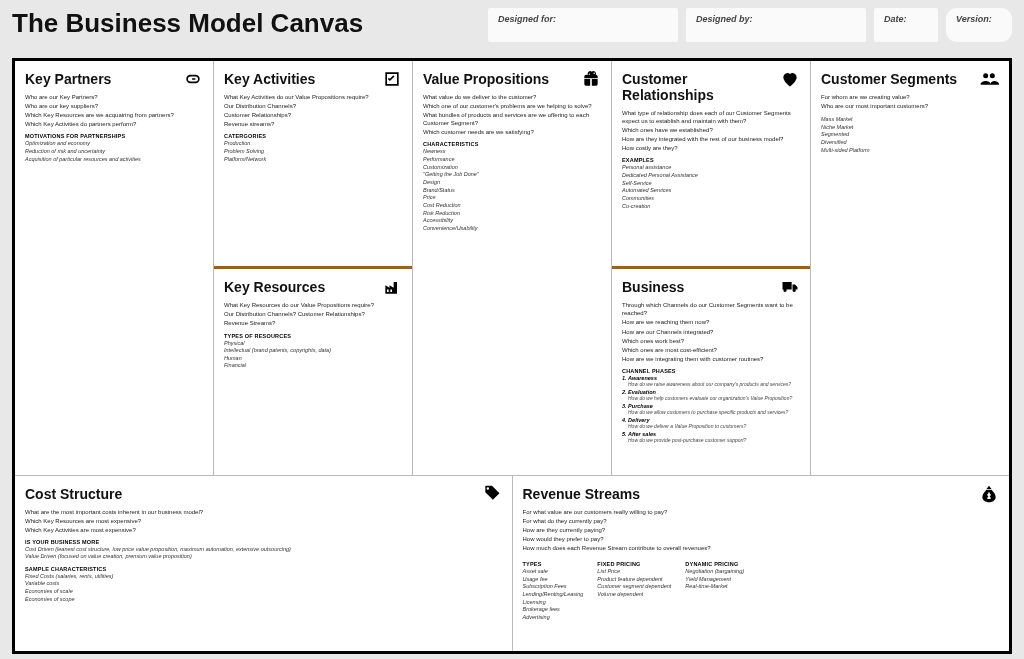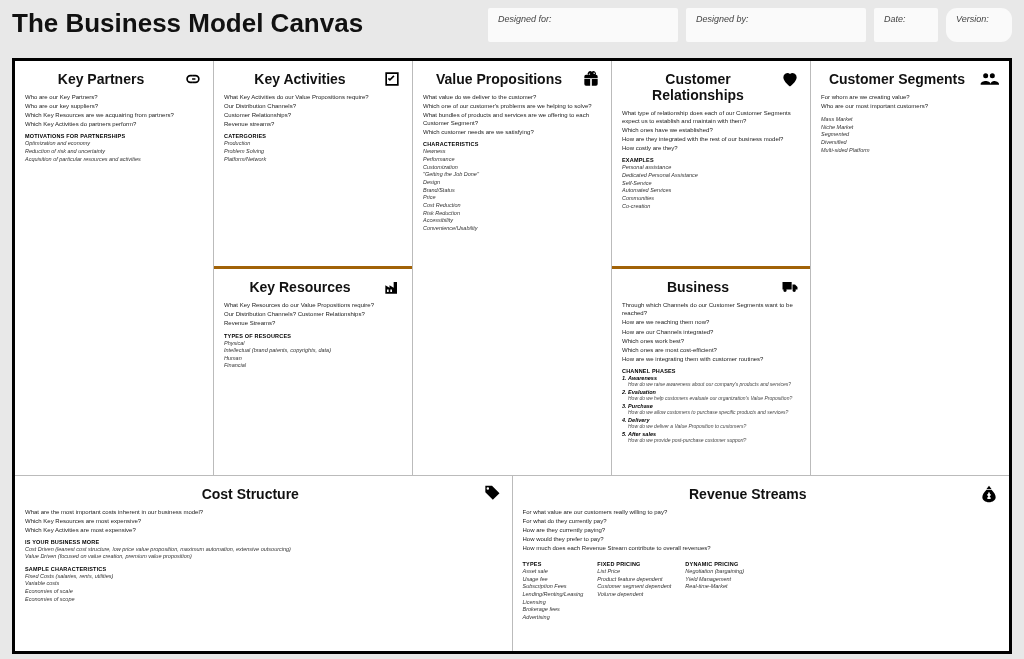--- a/index.html
+++ b/index.html
@@ -21,20 +21,21 @@
   font-weight: 900;
   color: #111;
 }
 .meta-box {
   background: #fafafa;
   border-radius: 2px;
   padding: 6px 10px 18px 10px;
   font-size: 9px;
   font-style: italic;
   color: #444;
+  font-weight: bold;
 }
 .meta-box.w1 { width: 190px; }
 .meta-box.w2 { width: 180px; }
 .meta-box.w3 { width: 64px; }
 .meta-box.w4 { width: 66px; border-radius: 11px; }
 
 .canvas {
   margin: 0 12px 12px 12px;
   background: #fff;
   border: 3px solid #000;
@@ -64,21 +65,20 @@
   padding: 10px 10px;
   flex: 1;
 }
 .cell.half + .cell.half { border-top: 3px solid #a16207; }
 .cell-title {
   font-size: 14px;
   font-weight: 700;
   color: #111;
   margin-bottom: 6px;
   padding-right: 26px;
-  text-align: center;
 }
 .cell-icon {
   position: absolute;
   top: 8px;
   right: 10px;
   width: 20px;
   height: 20px;
   fill: #000;
 }
 .q-list {

